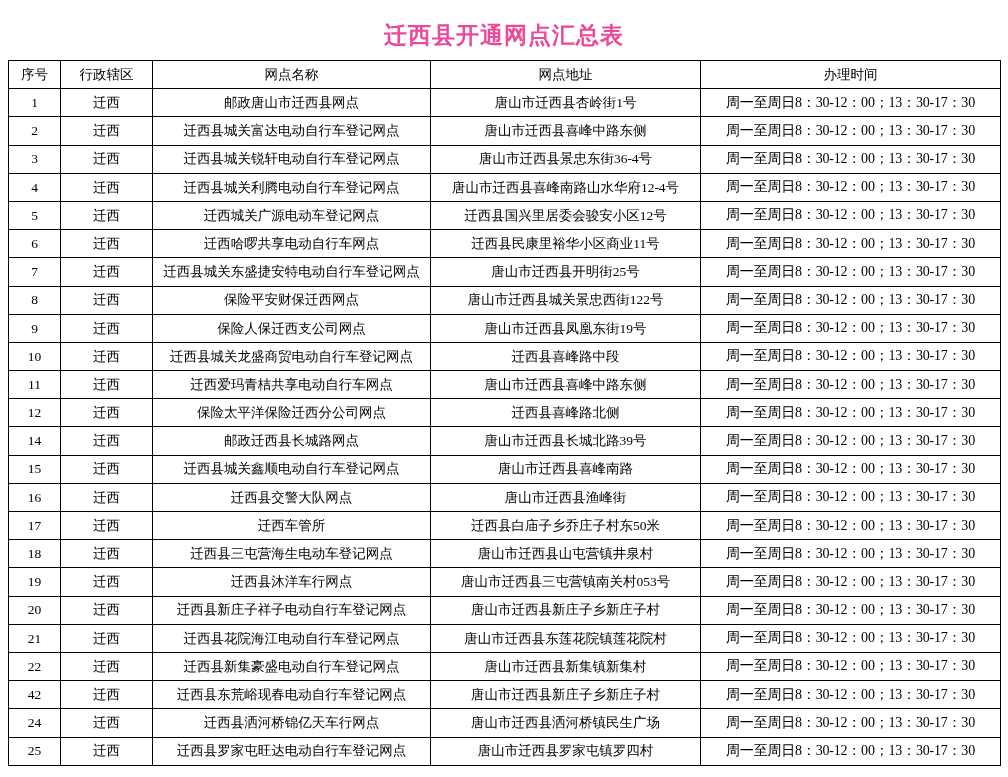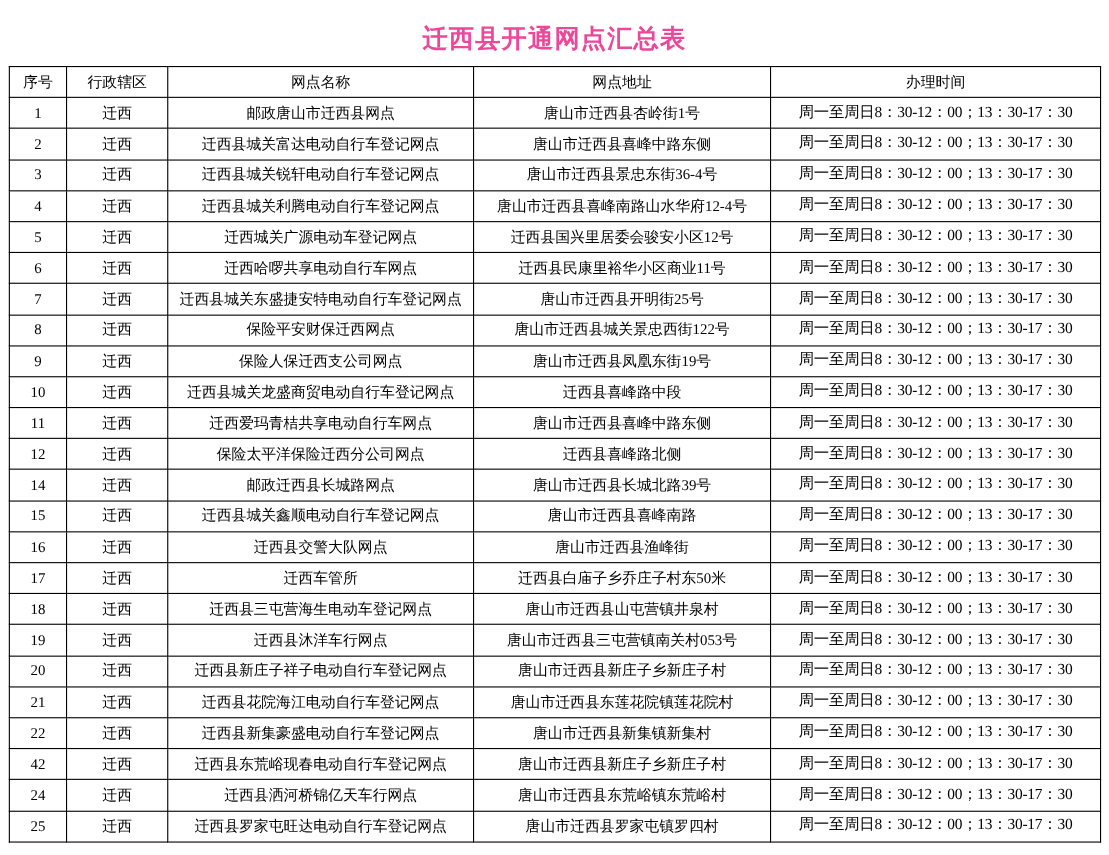--- a/index.html
+++ b/index.html
@@ -242,21 +242,21 @@
           <td class="cell-seq">42</td>
           <td class="cell-area">迁西</td>
           <td class="cell-name">迁西县东荒峪现春电动自行车登记网点</td>
           <td class="cell-addr">唐山市迁西县新庄子乡新庄子村</td>
           <td class="cell-time">周一至周日8：30-12：00；13：30-17：30</td>
         </tr>
         <tr>
           <td class="cell-seq">24</td>
           <td class="cell-area">迁西</td>
           <td class="cell-name">迁西县洒河桥锦亿天车行网点</td>
-          <td class="cell-addr">唐山市迁西县东荒峪镇东荒峪村</td>
+          <td class="cell-addr">唐山市迁西县洒河桥镇民生广场</td>
           <td class="cell-time">周一至周日8：30-12：00；13：30-17：30</td>
         </tr>
         <tr>
           <td class="cell-seq">25</td>
           <td class="cell-area">迁西</td>
           <td class="cell-name">迁西县罗家屯旺达电动自行车登记网点</td>
           <td class="cell-addr">唐山市迁西县罗家屯镇罗四村</td>
           <td class="cell-time">周一至周日8：30-12：00；13：30-17：30</td>
         </tr>
       </tbody>

